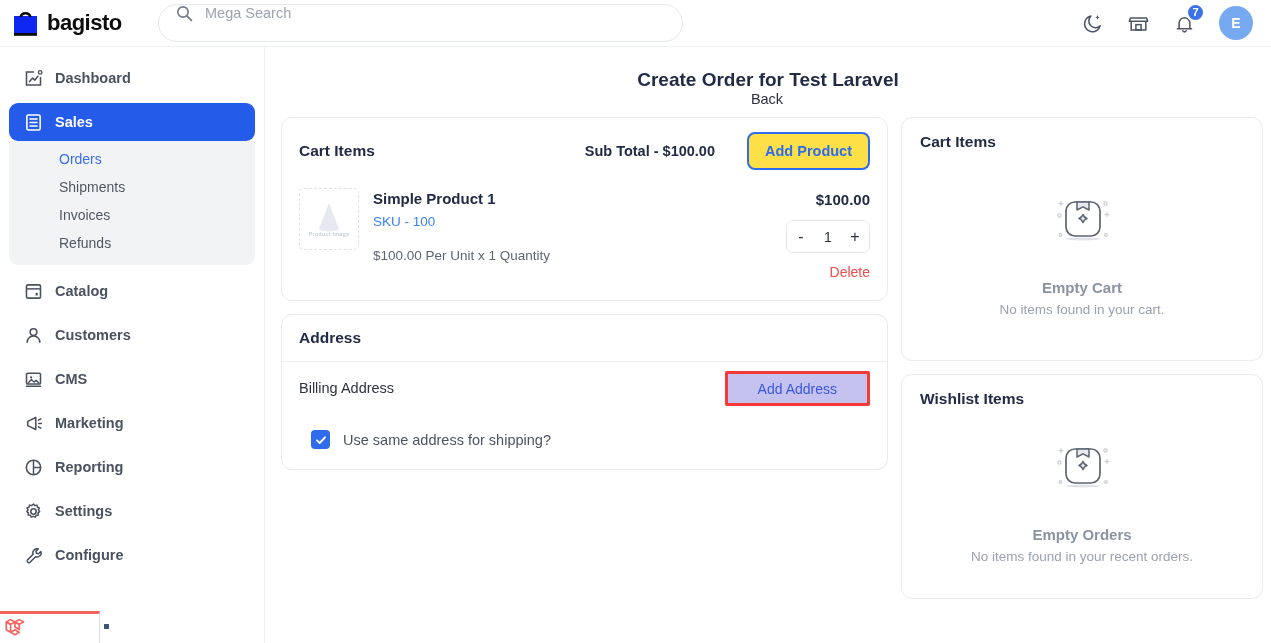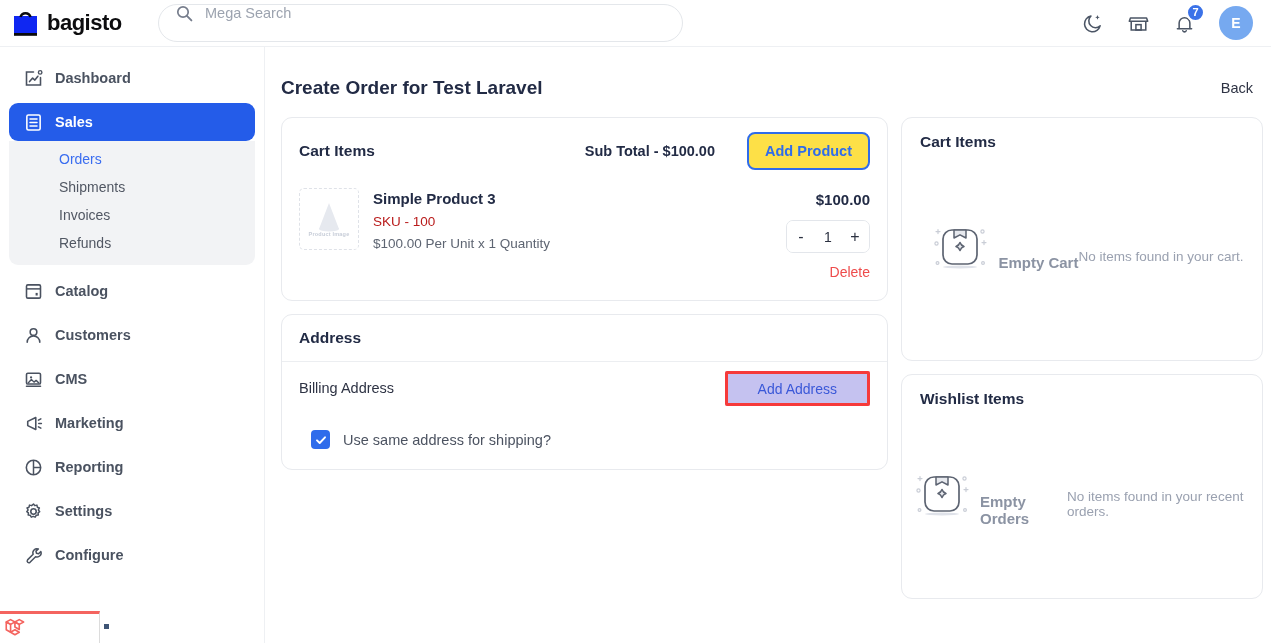--- a/index.html
+++ b/index.html
@@ -112,21 +112,21 @@
   
   .main {
     position: absolute; left: 265px; top: 47px;
     width: 1006px; height: 596px;
     background: #fff;
     padding: 22px 14px 0 16px;
     overflow: hidden;
   }
   .page-head {
     display: flex; align-items: center; justify-content: space-between;
-    padding: 0 2px 0 0; height: 38px;
+    padding: 0 2px 0 0; height: 38px; flex-direction: column;
   }
   .page-title { font-size: 19px; font-weight: bold; color: #222b45; }
   .back-link {
     font-size: 14.5px; color: #2e3344; cursor: pointer; padding-right: 2px;
   }
 
   .content-cols { display: flex; gap: 13px; margin-top: 10px; }
   .col-left { width: 607px; flex: 0 0 auto; }
   .col-right { width: 362px; flex: 0 0 auto; }
 
@@ -158,21 +158,21 @@
     border: 1px dashed #dfe2e8; border-radius: 5px;
     position: relative; background: #fff;
   }
   .prod-img-label {
     position: absolute; left: 0; right: 0; bottom: 12px;
     text-align: center; font-size: 5.5px; font-weight: bold;
     color: #c7cdd8; letter-spacing: 0.2px;
   }
   .prod-info { padding-top: 2px; }
   .prod-name { font-size: 15px; font-weight: bold; color: #222b45; margin-bottom: 7px; }
-  .prod-sku { font-size: 13.5px; color: #b91c1c; margin-bottom: 7px; }
+  .prod-sku { font-size: 13.5px; color: #3b82f6; margin-bottom: 19px; }
   .prod-price-line { font-size: 13.5px; color: #5e6572; }
   .cart-right { margin-left: auto; text-align: right; padding-top: 3px; }
   .line-total { font-size: 15px; font-weight: bold; color: #222b45; }
   .stepper {
     margin-top: 12px; border: 1px solid #e3e6eb; border-radius: 7px;
     height: 33px; display: inline-flex; align-items: center; overflow: hidden;
   }
   .step-btn {
     width: 28px; height: 31px; display: flex; align-items: center;
     justify-content: center; font-size: 16px; color: #2b3141;
@@ -211,21 +211,21 @@
     width: 19px; height: 19px; border-radius: 4px; background: #2f6ceb;
     display: flex; align-items: center; justify-content: center;
     cursor: pointer; flex: 0 0 auto;
   }
   .chk-label { font-size: 14.5px; color: #4c5361; }
 
   
   .side-card { margin-bottom: 13px; }
   .side-head { padding: 15px 18px 0 18px; }
   .empty-body {
-    display: flex; flex-direction: row; align-items: center;
+    display: flex; flex-direction: column; align-items: center;
     justify-content: center; padding: 22px 0 26px 0;
   }
   .empty-cart-body { height: 209px; }
   .empty-orders-body { height: 190px; }
   .empty-title {
     font-size: 15px; font-weight: bold; color: #8b93a3; margin-top: 18px;
   }
   .empty-sub { font-size: 13.5px; color: #9aa1b0; margin-top: 6px; }
 </style>
 </head>
@@ -436,21 +436,21 @@
         <div class="cart-row">
           <div class="prod-img">
             <svg width="58" height="60" viewBox="0 0 58 60" style="position:absolute;left:0;top:0;">
               <path d="M29 14 L39 40 L19 40 Z" fill="#e6e9ef"></path>
               <ellipse cx="29" cy="40" rx="10" ry="2.6" fill="#e6e9ef"></ellipse>
             </svg>
             <div class="prod-img-label">Product Image</div>
           </div>
 
           <div class="prod-info">
-            <div class="prod-name">Simple Product 3</div>
+            <div class="prod-name">Simple Product 1</div>
             <div class="prod-sku">SKU - 100</div>
             <div class="prod-price-line">$100.00 Per Unit x 1 Quantity</div>
           </div>
 
           <div class="cart-right">
             <div class="line-total">$100.00</div>
             <div class="stepper">
               <button class="step-btn">-</button>
               <span class="step-val">1</span>
               <button class="step-btn">+</button>

